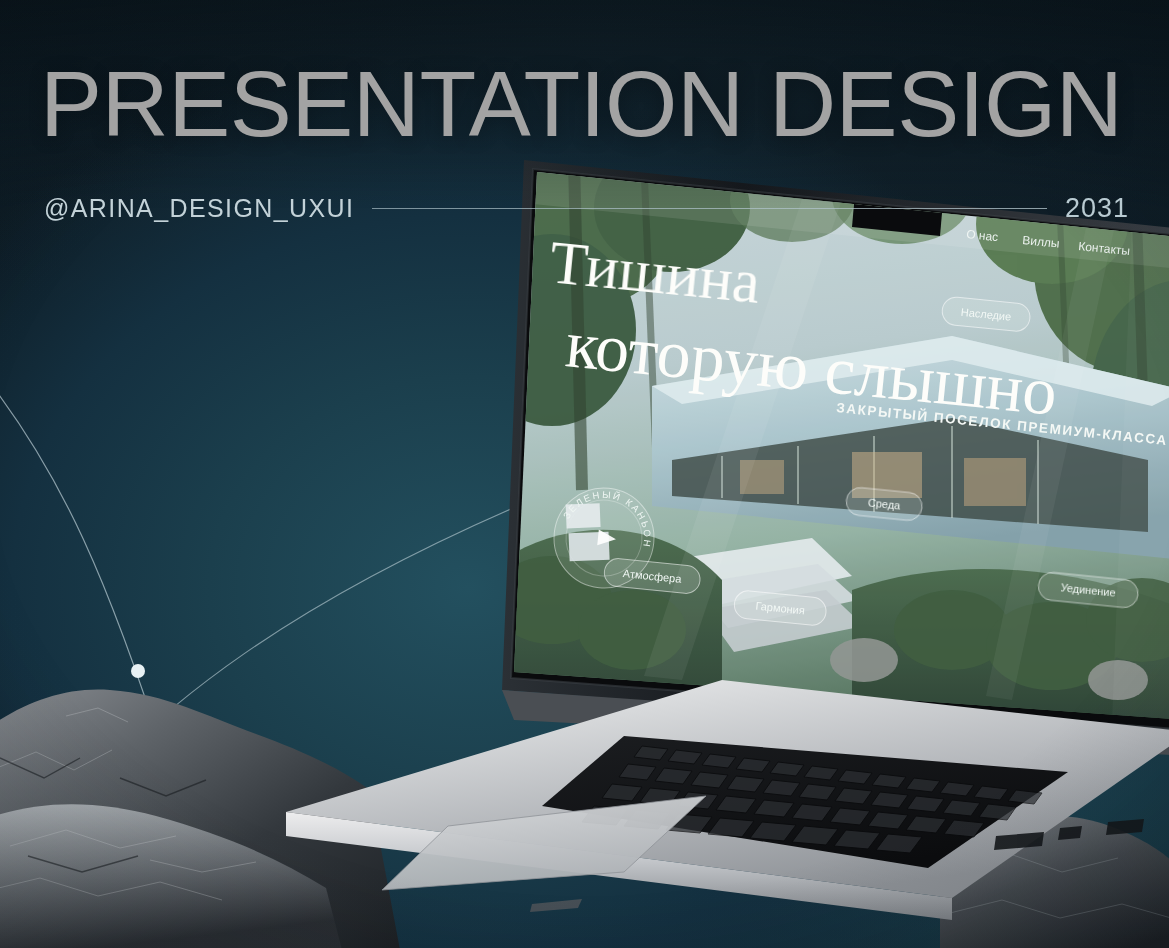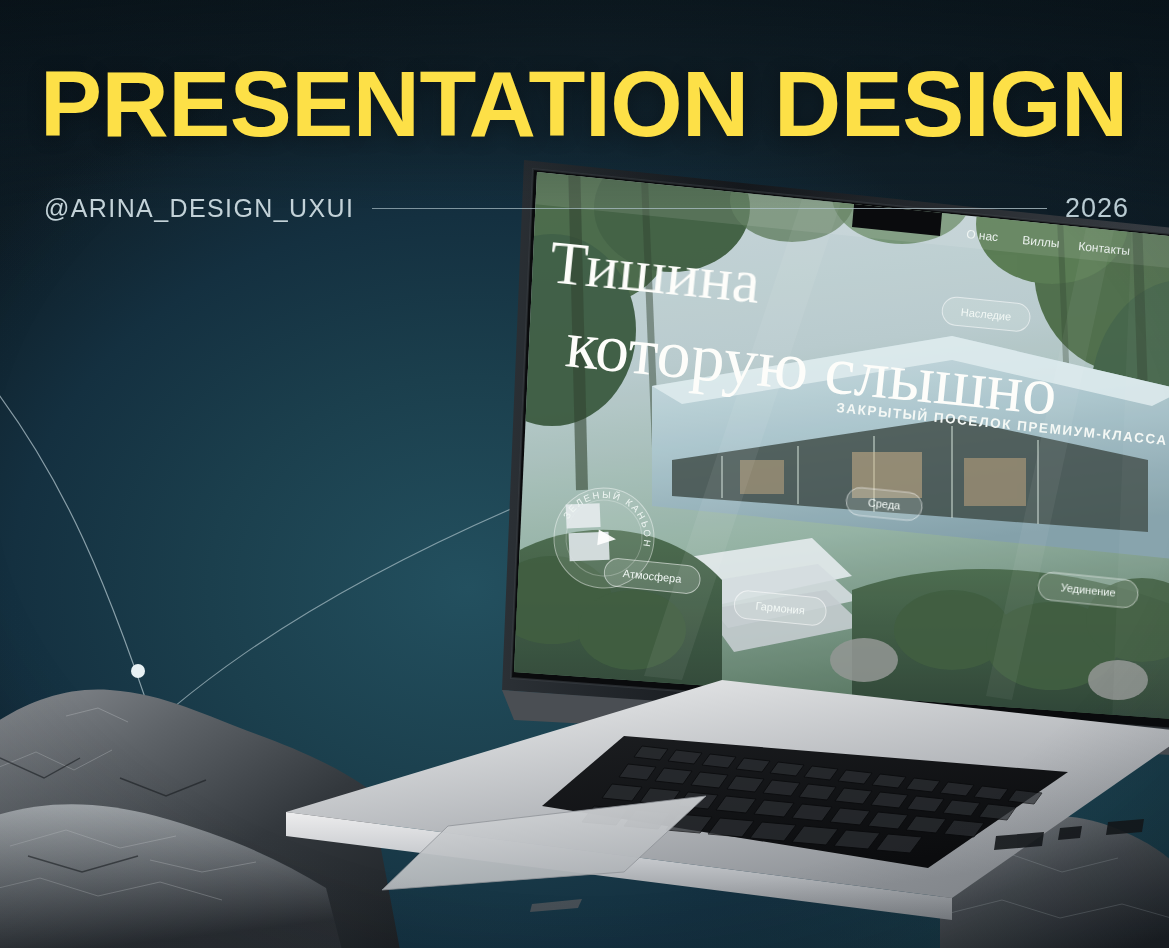--- a/index.html
+++ b/index.html
@@ -23,21 +23,21 @@
     background:
       radial-gradient(1400px 1000px at 50% 50%, rgba(0,0,0,0) 42%, rgba(4,10,14,.55) 100%),
       linear-gradient(180deg, rgba(7,15,20,.55) 0%, rgba(7,15,20,0) 22%);
   }
   
   .curves{position:absolute;inset:0;}
   
   .title{
     position:absolute;left:40px;top:58px;
     font-size:93px;line-height:1;letter-spacing:-0.5px;
-    font-weight:700;color:#fde047;white-space:nowrap;
+    font-weight:400;color:#a3a3a3;white-space:nowrap;
     text-shadow:0 2px 18px rgba(0,0,0,.30);
   }
   .meta-row{
     position:absolute;left:44px;top:191px;width:1085px;height:34px;
     display:flex;align-items:center;gap:18px;
   }
   .handle{
     font-size:25px;letter-spacing:1.4px;font-weight:300;color:#c3d2d8;white-space:nowrap;
   }
   .meta-rule{flex:1;height:1px;background:linear-gradient(90deg,#9fb5bd,#b9cbd2);opacity:.75;}
@@ -354,17 +354,17 @@
     </g>
   </svg>
 
   <div class="bg-vig"></div>
 
   <div class="title">PRESENTATION DESIGN</div>
 
   <div class="meta-row">
     <span class="handle">@ARINA_DESIGN_UXUI</span>
     <span class="meta-rule"></span>
-    <span class="year">2026</span>
+    <span class="year">2031</span>
   </div>
 
 
 </div>
 
 </body></html>

